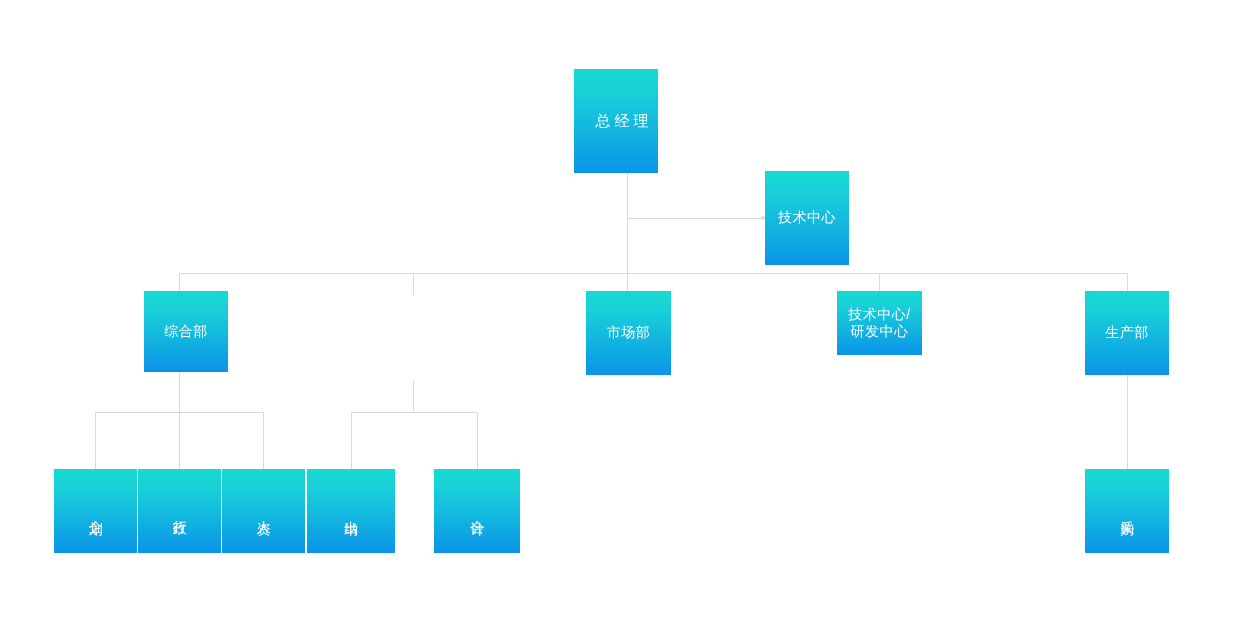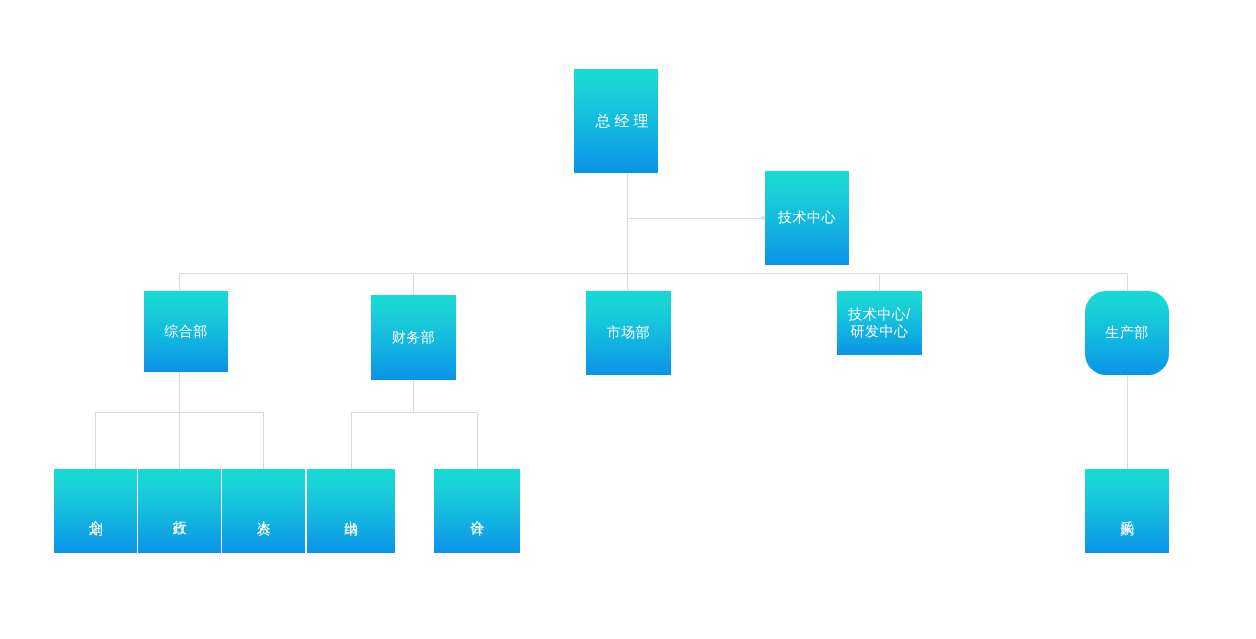--- a/index.html
+++ b/index.html
@@ -100,34 +100,31 @@
   </div>
 
   <div class="node node-l1" style="left:765px; top:171px; width:84px; height:94px;">
     <span class="label">技术中心</span>
   </div>
 
   <div class="node node-l1" style="left:137px; top:291px; width:84px; height:81px;margin-left:7px;">
     <span class="label">综合部</span>
   </div>
 
-  <div class="node node-l1" style="left:371px; top:295px; width:85px; height:85px;">
-    <span class="label">财务部</span>
-  </div>
 
   <div class="node node-l1" style="left:586px; top:291px; width:85px; height:84px;">
     <span class="label">市场部</span>
   </div>
 
   <div class="node node-l1" style="left:837px; top:291px; width:85px; height:64px;">
     <span class="label">技术中心/
 研发中心</span>
   </div>
 
-  <div class="node node-l1" style="left:1085px; top:291px; width:84px; height:84px;border-radius:21px;">
+  <div class="node node-l1" style="left:1085px; top:291px; width:84px; height:84px;">
     <span class="label">生产部</span>
   </div>
 
   <div class="node node-leaf" style="left:54px; top:469px; width:83px; height:84px;">
     <span class="label">企划</span>
   </div>
 
   <div class="node node-leaf" style="left:138px; top:469px; width:83px; height:84px;">
     <span class="label">行政</span>
   </div>

